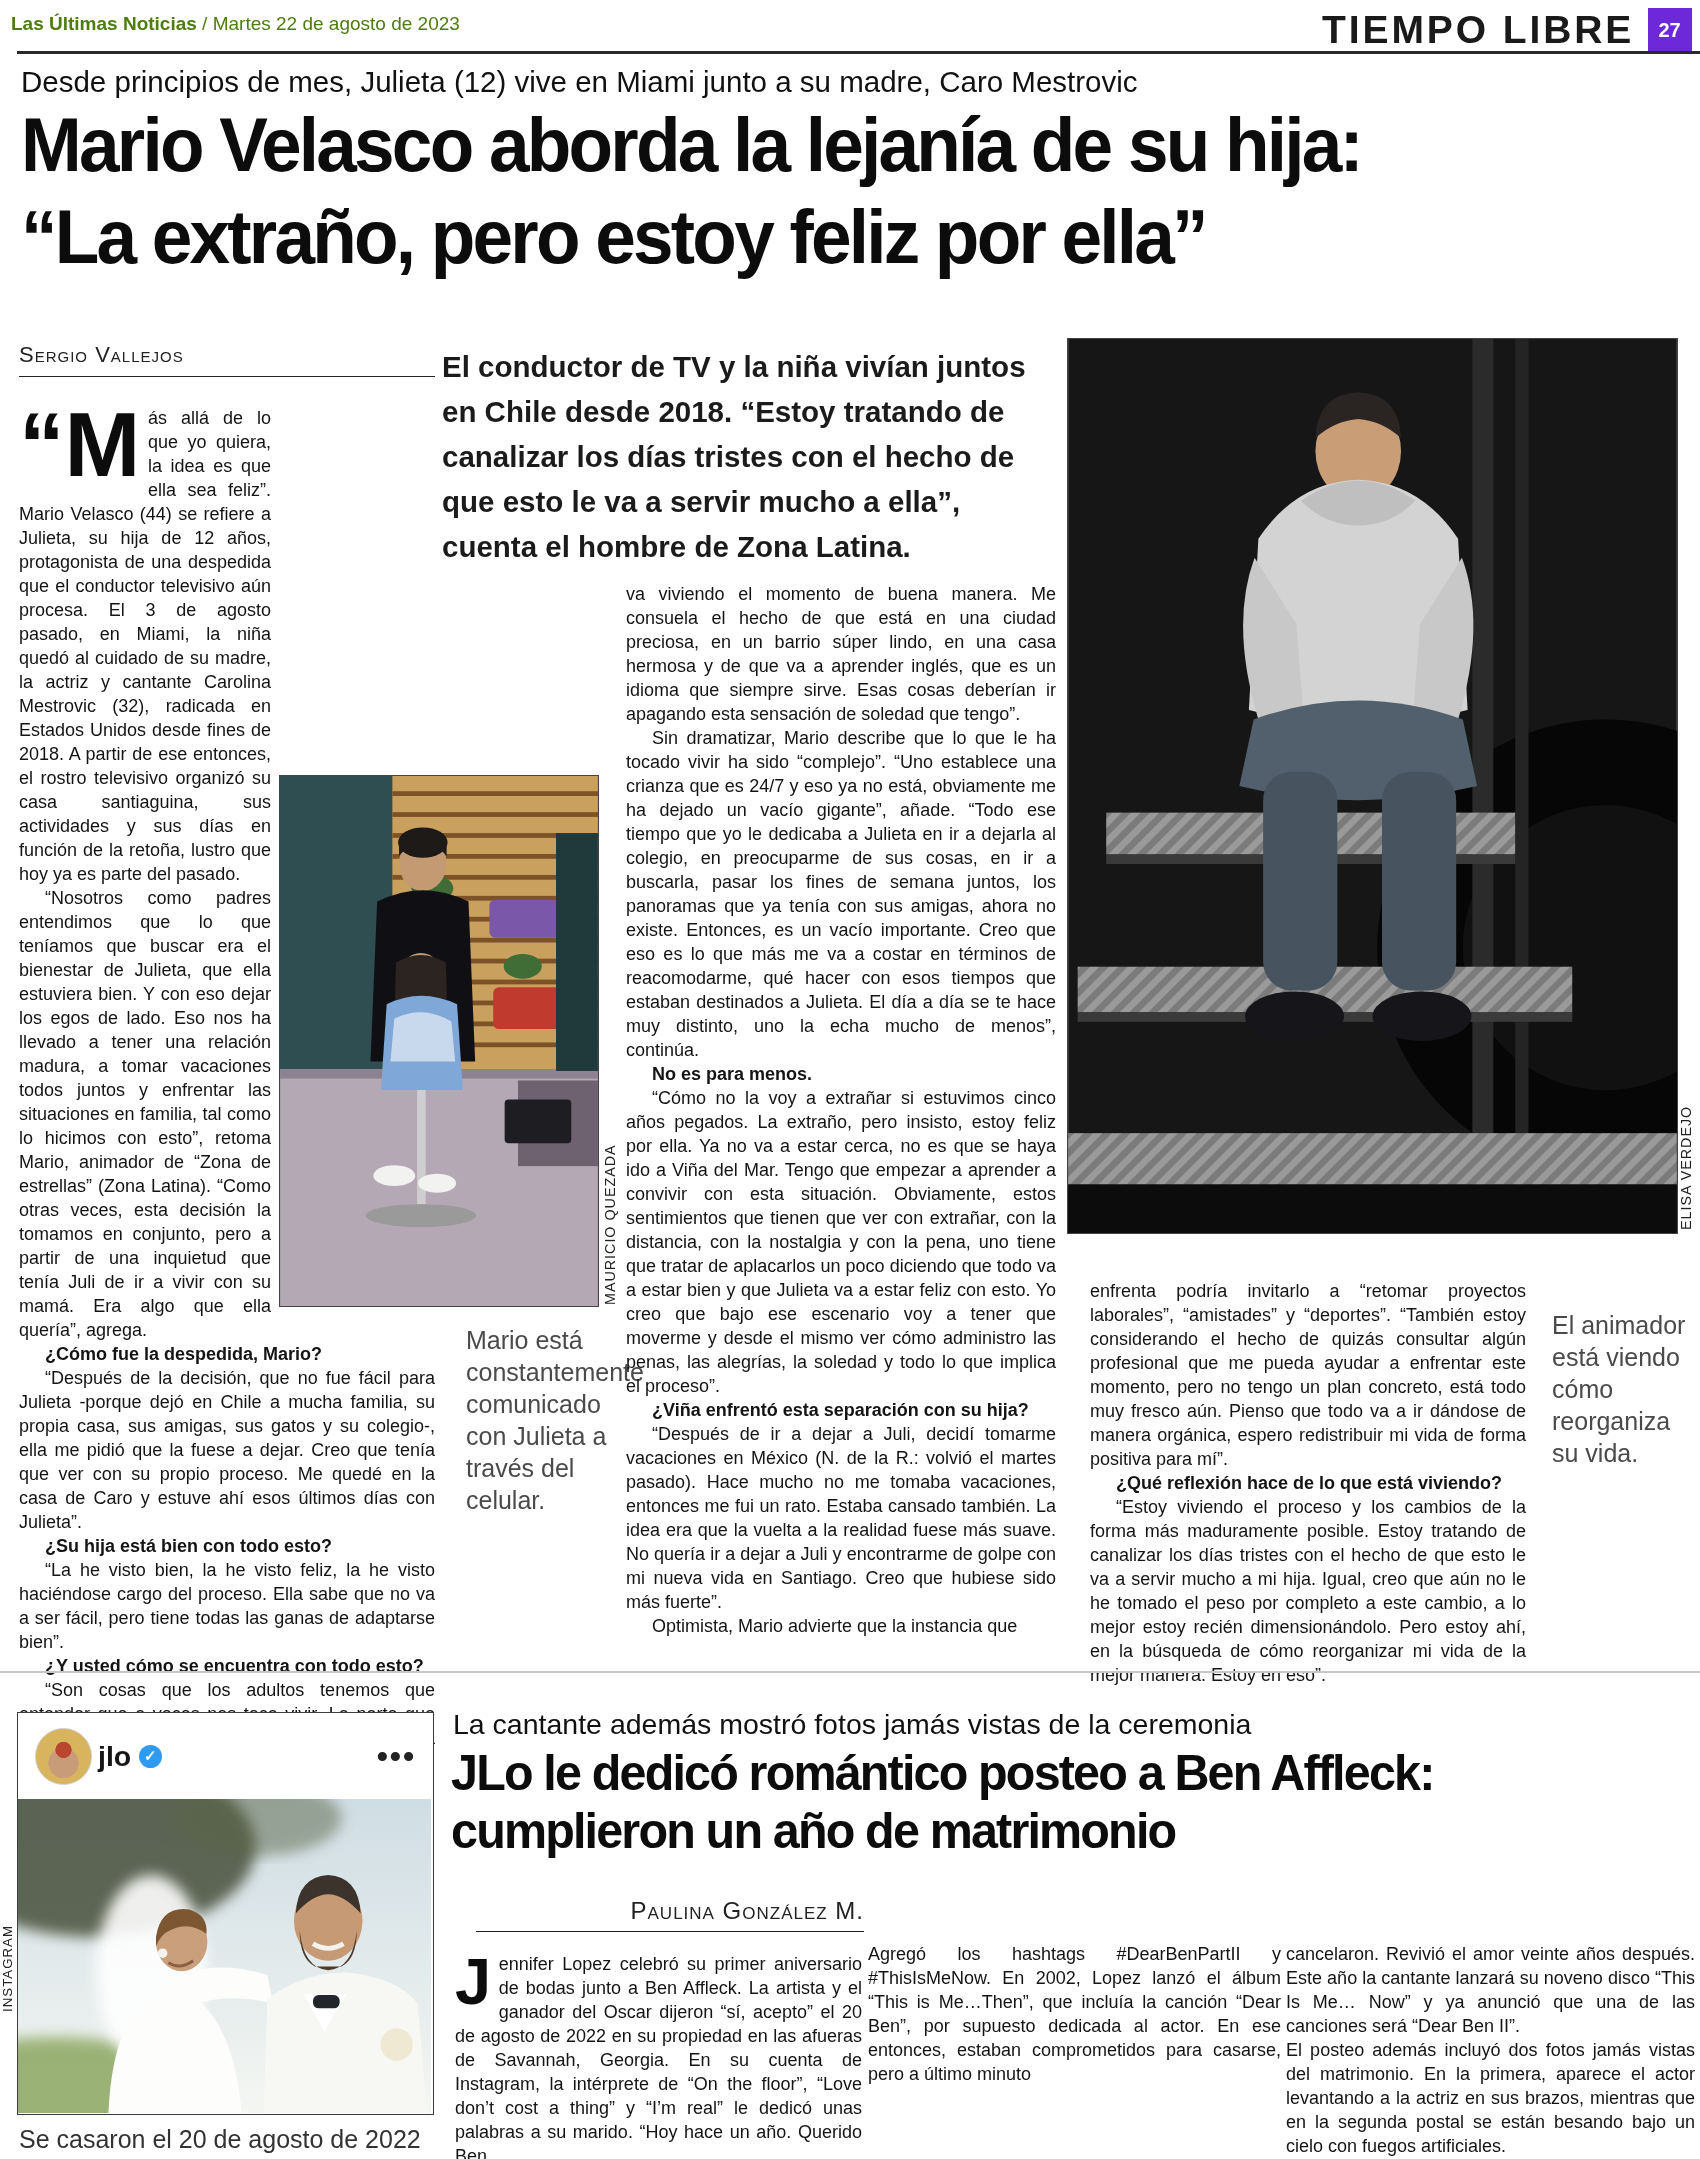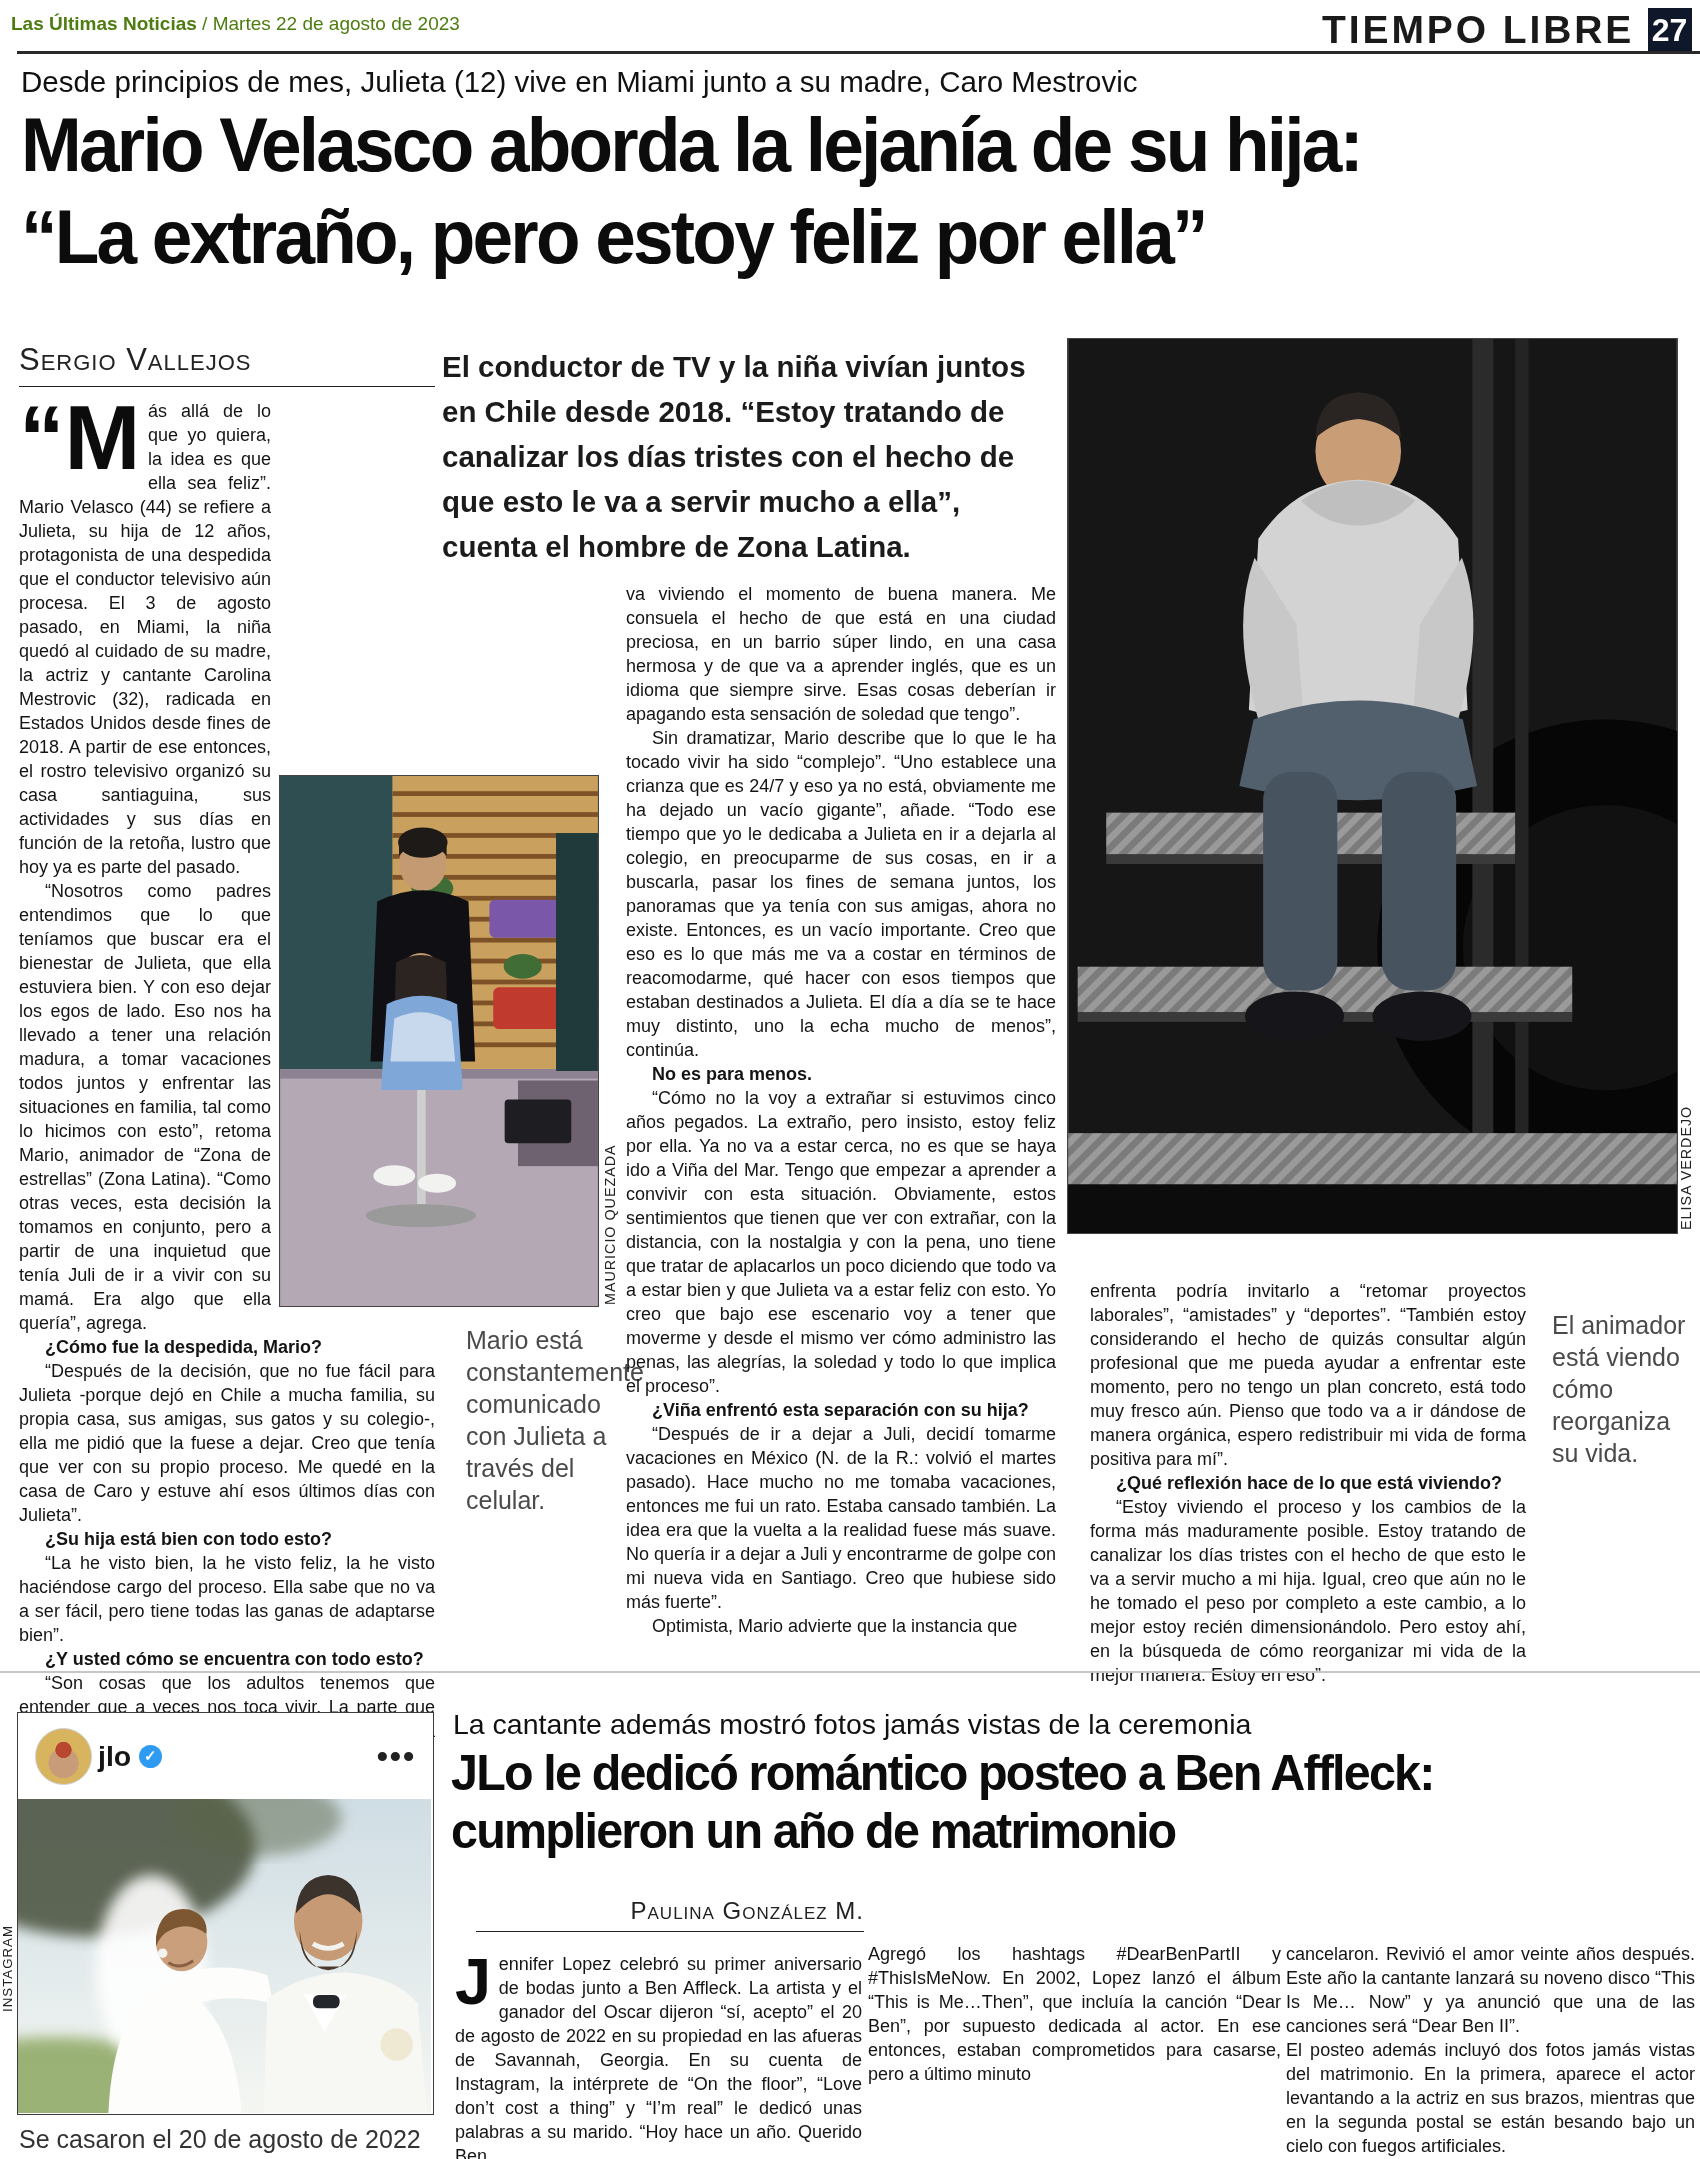--- a/index.html
+++ b/index.html
@@ -3,30 +3,30 @@
 <meta charset="utf-8">
 <style>
   html,body{margin:0;padding:0;background:#e8e8e8;}
   .page{position:relative;width:1701px;height:2160px;background:#fff;overflow:hidden;
         font-family:"Liberation Sans",sans-serif;color:#111;}
   
   .masthead-brand{position:absolute;left:11px;top:13.3px;font-size:19px;color:#4d7c0f;}
   .masthead-brand b{font-weight:700;}
   .masthead-right{position:absolute;right:9.5px;top:8px;display:flex;align-items:center;gap:13.3px;}
   .section-title{font-size:39px;font-weight:700;letter-spacing:2.9px;color:#1a1a1a;}
-  .page-number{width:44px;height:44px;background:#0f172a;color:#fff;font-weight:700;font-size:32px;
+  .page-number{width:44px;height:44px;background:#6d28d9;color:#fff;font-weight:700;font-size:20px;
                display:flex;align-items:center;justify-content:center;}
   .masthead-rule{position:absolute;left:17px;right:0;top:51px;height:2.9px;background:#2a2a2a;}
   
   .kicker{position:absolute;left:21px;top:65px;font-size:29.5px;color:#111;}
   .headline{position:absolute;left:21px;top:99px;font-size:76px;line-height:92px;font-weight:700;
             letter-spacing:-2.9px;color:#0c0c0c;transform:scaleX(.96);transform-origin:left top;white-space:nowrap;}
   
-  .byline{font-variant:small-caps;font-size:31px;letter-spacing:1px;color:#222;
-          border-bottom:1.9px solid #222;padding-bottom:7.6px;margin-bottom:12px;}
+  .byline{font-variant:small-caps;font-size:22px;letter-spacing:1px;color:#222;
+          border-bottom:1.9px solid #222;padding-bottom:7.6px;margin-bottom:29px;}
   
   .col{position:absolute;text-align:justify;}
   .para{margin:0;font-size:18px;line-height:24px;color:#141414;text-indent:26px;text-align:justify;}
   .para.lead,.para.cont{text-indent:0;}
   .para.question{font-weight:700;}
   .dc{float:left;font-weight:700;color:#0c0c0c;}
   .dc-big{font-size:91px;line-height:72px;padding:3.8px 7.6px 0 0;}
   .dc-small{font-size:65px;line-height:51px;padding:3.8px 7.6px 0 0;}
   .col1-photo-spacer{float:right;width:164px;height:561px;margin-top:357px;}
   .lede{position:absolute;left:442px;top:344px;width:616px;font-size:29.5px;line-height:45px;

